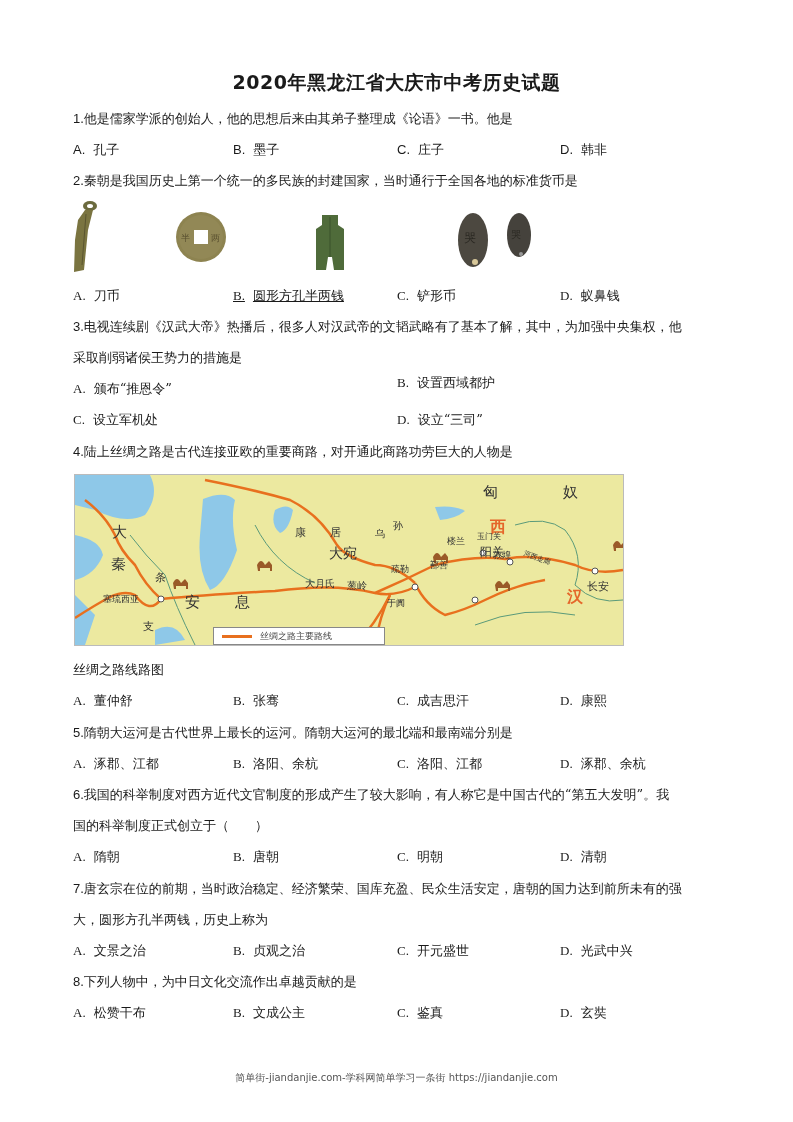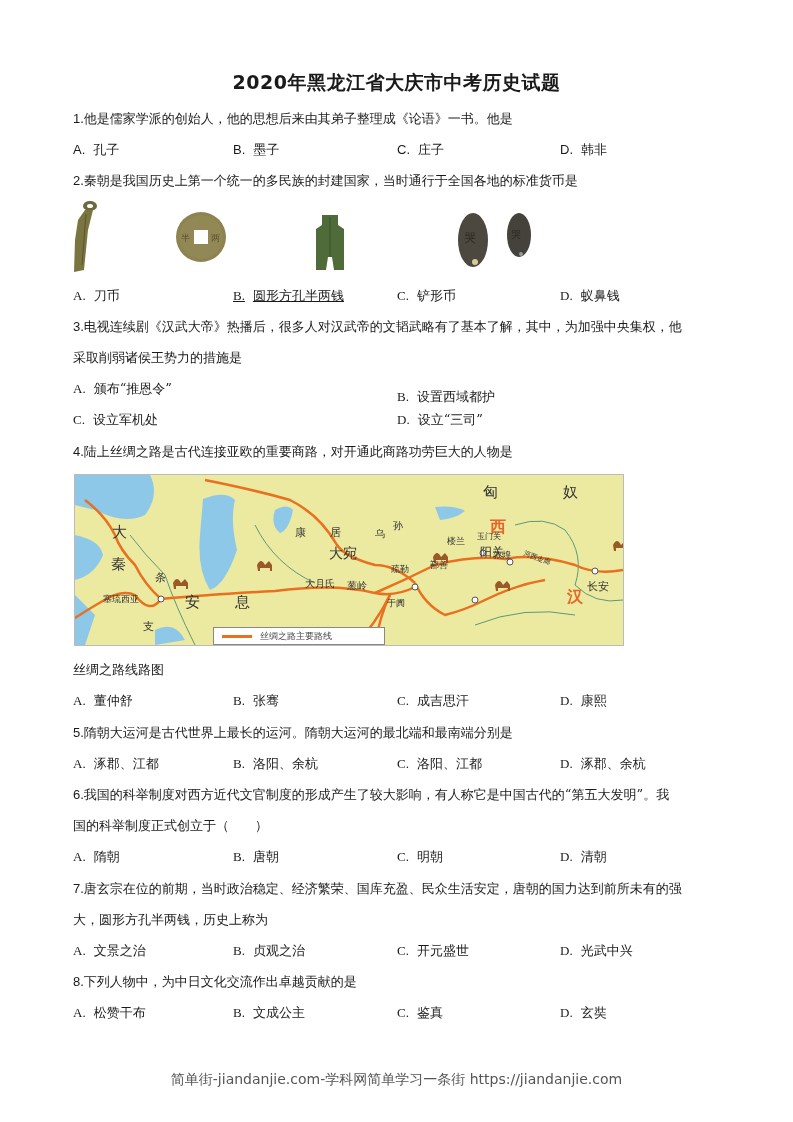--- a/index.html
+++ b/index.html
@@ -17,21 +17,21 @@
 
   .coin { position:absolute; }
   .map { position:absolute; left:74px; top:474px; width:548px; height:170px; background:#ece9a0; border:1px solid #bbb; overflow:hidden; }
   .map svg { position:absolute; left:0; top:0; }
   .map .lab { position:absolute; font-size:9px; color:#333; font-family:"DejaVu Sans",sans-serif; white-space:nowrap; }
   .map .big { font-size:15px; color:#333; }
   .map .red { font-size:16px; color:#e5662a; font-weight:bold; }
   .legend { position:absolute; left:138px; top:152px; width:170px; height:16px; background:#fff; border:1px solid #888; font-size:9px; }
   .legend .bar { position:absolute; left:8px; top:7px; width:30px; height:3px; background:#e8701e; }
   .legend .txt { position:absolute; left:46px; top:2px; color:#444; font-family:"DejaVu Sans",sans-serif; }
-  .footer { position:absolute; top:1071px; left:0; width:793px; text-align:center; font-size:14px; color:#555;
+  .footer { position:absolute; top:1071px; left:0; width:793px; text-align:center; font-size:10px; color:#555;
             font-family:"DejaVu Sans","Liberation Sans",sans-serif; }
 </style>
 </head>
 <body>
 
 <div class="title">2020年黑龙江省大庆市中考历史试题</div>
 
 <div class="line" style="top:110px;"><span class="qnum">1.</span><span>他是儒家学派的创始人，他的思想后来由其弟子整理成《论语》一书。他是</span></div>
 <div class="opt c1" style="top:141px;"><span class="lbl">A.</span><span>孔子</span></div>
 <div class="opt c2" style="top:141px;"><span class="lbl">B.</span><span>墨子</span></div>
@@ -67,21 +67,21 @@
 </svg>
 
 <div class="opt serif c1" style="top:287px;"><span class="lbl">A.</span><span>刀币</span></div>
 <div class="opt serif c2" style="top:287px;text-decoration:underline;"><span class="lbl">B.</span><span>圆形方孔半两钱</span></div>
 <div class="opt serif c3" style="top:287px;"><span class="lbl">C.</span><span>铲形币</span></div>
 <div class="opt serif c4" style="top:287px;"><span class="lbl">D.</span><span>蚁鼻钱</span></div>
 
 <div class="line" style="top:318px;"><span class="qnum">3.</span><span>电视连续剧《汉武大帝》热播后，很多人对汉武帝的文韬武略有了基本了解，其中，为加强中央集权，他</span></div>
 <div class="line" style="top:349px;">采取削弱诸侯王势力的措施是</div>
 <div class="opt serif h1" style="top:380px;"><span class="lbl">A.</span><span>颁布“推恩令”</span></div>
-<div class="opt serif h2" style="top:388px;"><span class="lbl">B.</span><span>设置西域都护</span></div>
+<div class="opt serif h2" style="top:374px;"><span class="lbl">B.</span><span>设置西域都护</span></div>
 <div class="opt serif h1" style="top:411px;"><span class="lbl">C.</span><span>设立军机处</span></div>
 <div class="opt serif h2" style="top:411px;"><span class="lbl">D.</span><span>设立“三司”</span></div>
 
 <div class="line" style="top:443px;"><span class="qnum">4.</span><span>陆上丝绸之路是古代连接亚欧的重要商路，对开通此商路功劳巨大的人物是</span></div>
 
 <div class="map">
   <svg width="548" height="170">
 
     <path d="M0 0 L75 0 Q85 20 70 40 Q50 50 20 35 L0 30 Z" fill="#8ec8e8"></path>
     <path d="M0 60 Q25 65 28 80 Q20 100 0 105 Z" fill="#8ec8e8"></path>

